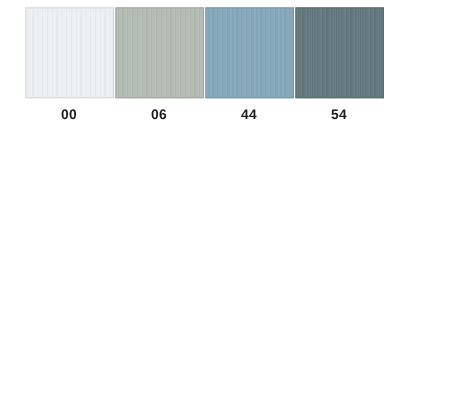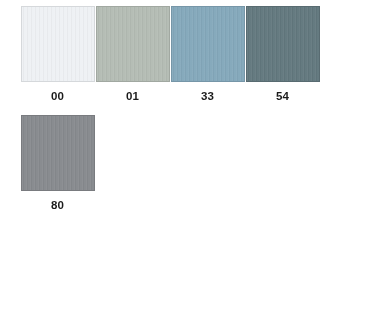--- a/index.html
+++ b/index.html
@@ -71,33 +71,29 @@
     <div class="swatch-label">00</div>
   </div>
 
 
 
 
 
 
   <div class="swatch-cell">
     <div class="swatch-chip" style="background-color: rgb(180, 188, 180);"></div>
-    <div class="swatch-label">01</div>
+    <div class="swatch-label">06</div>
   </div>
 
 
   <div class="swatch-cell">
     <div class="swatch-chip" style="background-color: rgb(132, 168, 187);"></div>
-    <div class="swatch-label">33</div>
+    <div class="swatch-label">44</div>
   </div>
 
   <div class="swatch-cell">
     <div class="swatch-chip" style="background-color: rgb(98, 120, 126);"></div>
     <div class="swatch-label">54</div>
   </div>
 
-  <div class="swatch-cell">
-    <div class="swatch-chip" style="background-color: rgb(135, 138, 142);"></div>
-    <div class="swatch-label">80</div>
-  </div>
 
 
 </div>
 
 </body></html>

